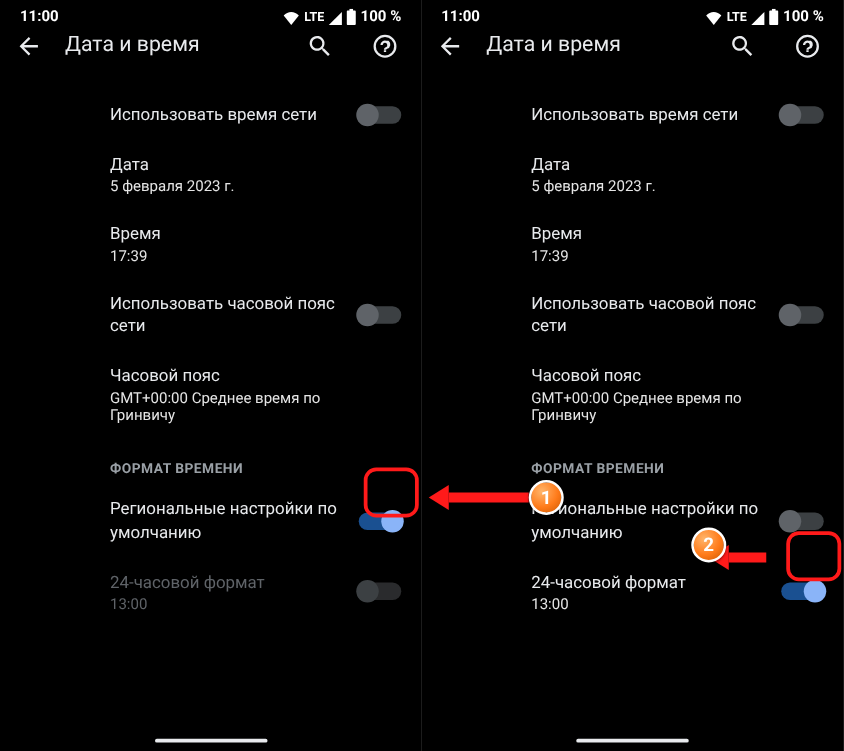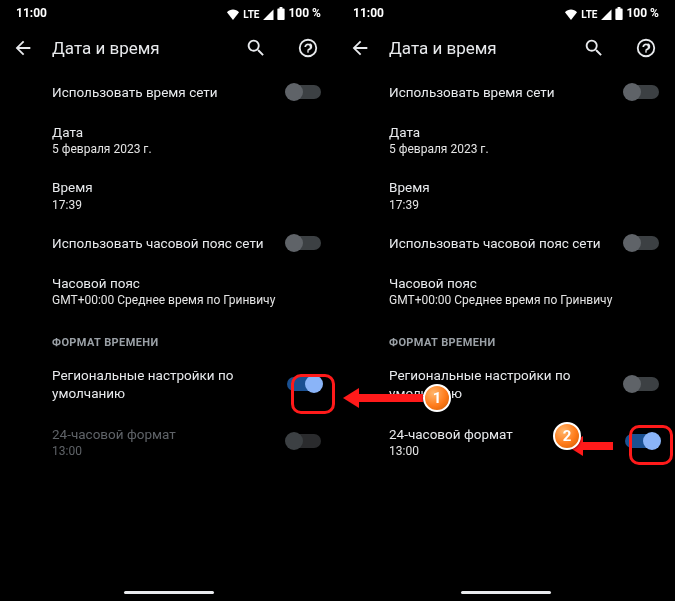--- a/index.html
+++ b/index.html
@@ -29,29 +29,28 @@
     height: 26px;
     padding: 0 16px;
     font-size: 12px;
     font-weight: 700;
     color: #fff;
   }
   .status-right { display: flex; align-items: flex-end; gap: 3px; }
 
   .app-bar {
     display: flex;
-    align-items: center;
     height: 44px;
     padding: 0 18px 0 12px;
     gap: 18px;
   }
   .app-bar .title { font-size: 17px; font-weight: 400; flex: 1; }
   .app-bar svg { width: 22px; height: 22px; fill: #e8eaed; }
 
-  .content { padding: 2px 0 0 0; }
+  .content { padding: 2px 0 0 0; margin-left: 36px; }
   .row {
     padding: 11px 56px 11px 52px;
     position: relative;
   }
   .row .label { font-size: 13.5px; color: #e8eaed; line-height: 1.35; }
   .row .sub { font-size: 12px; color: #e5e5e5; margin-top: 1px; }
   .row.disabled .label { color: #5f6368; }
   .row.disabled .sub { color: #5f6368; }
 
   .section {

